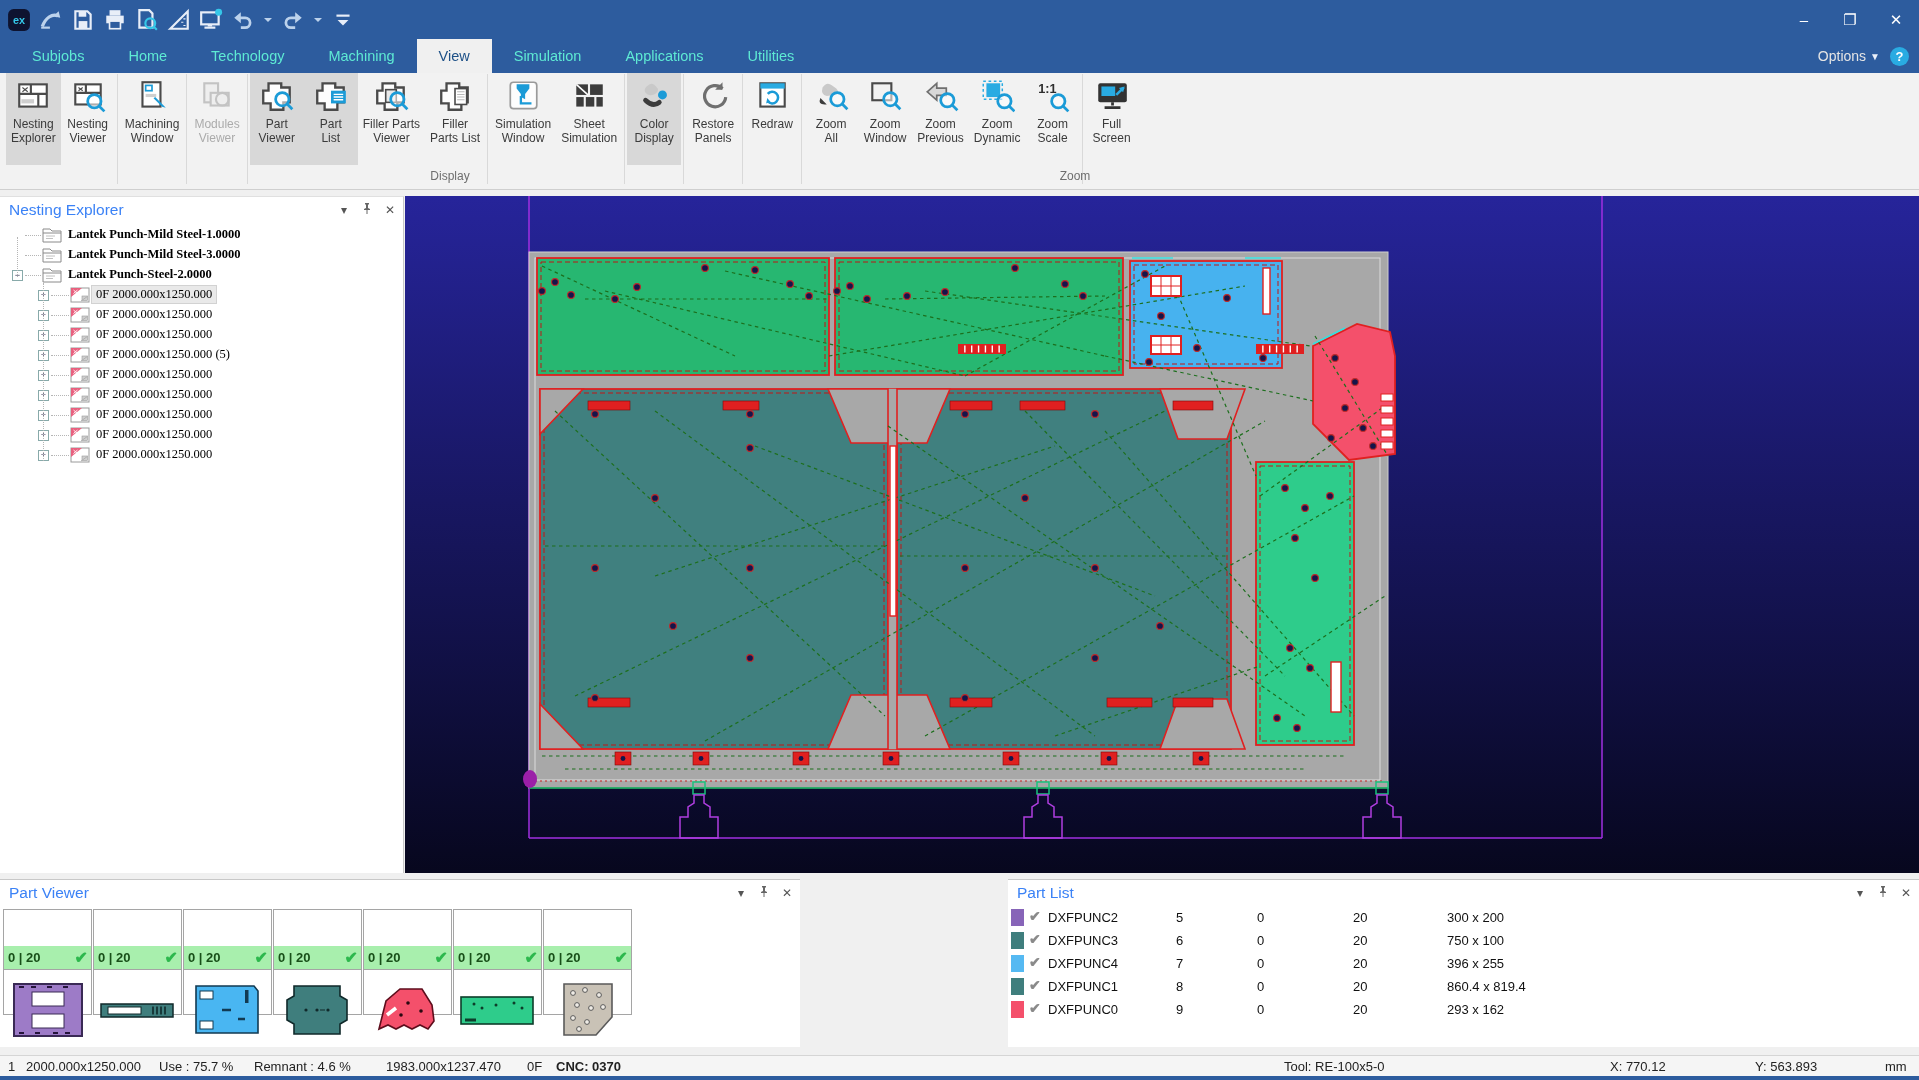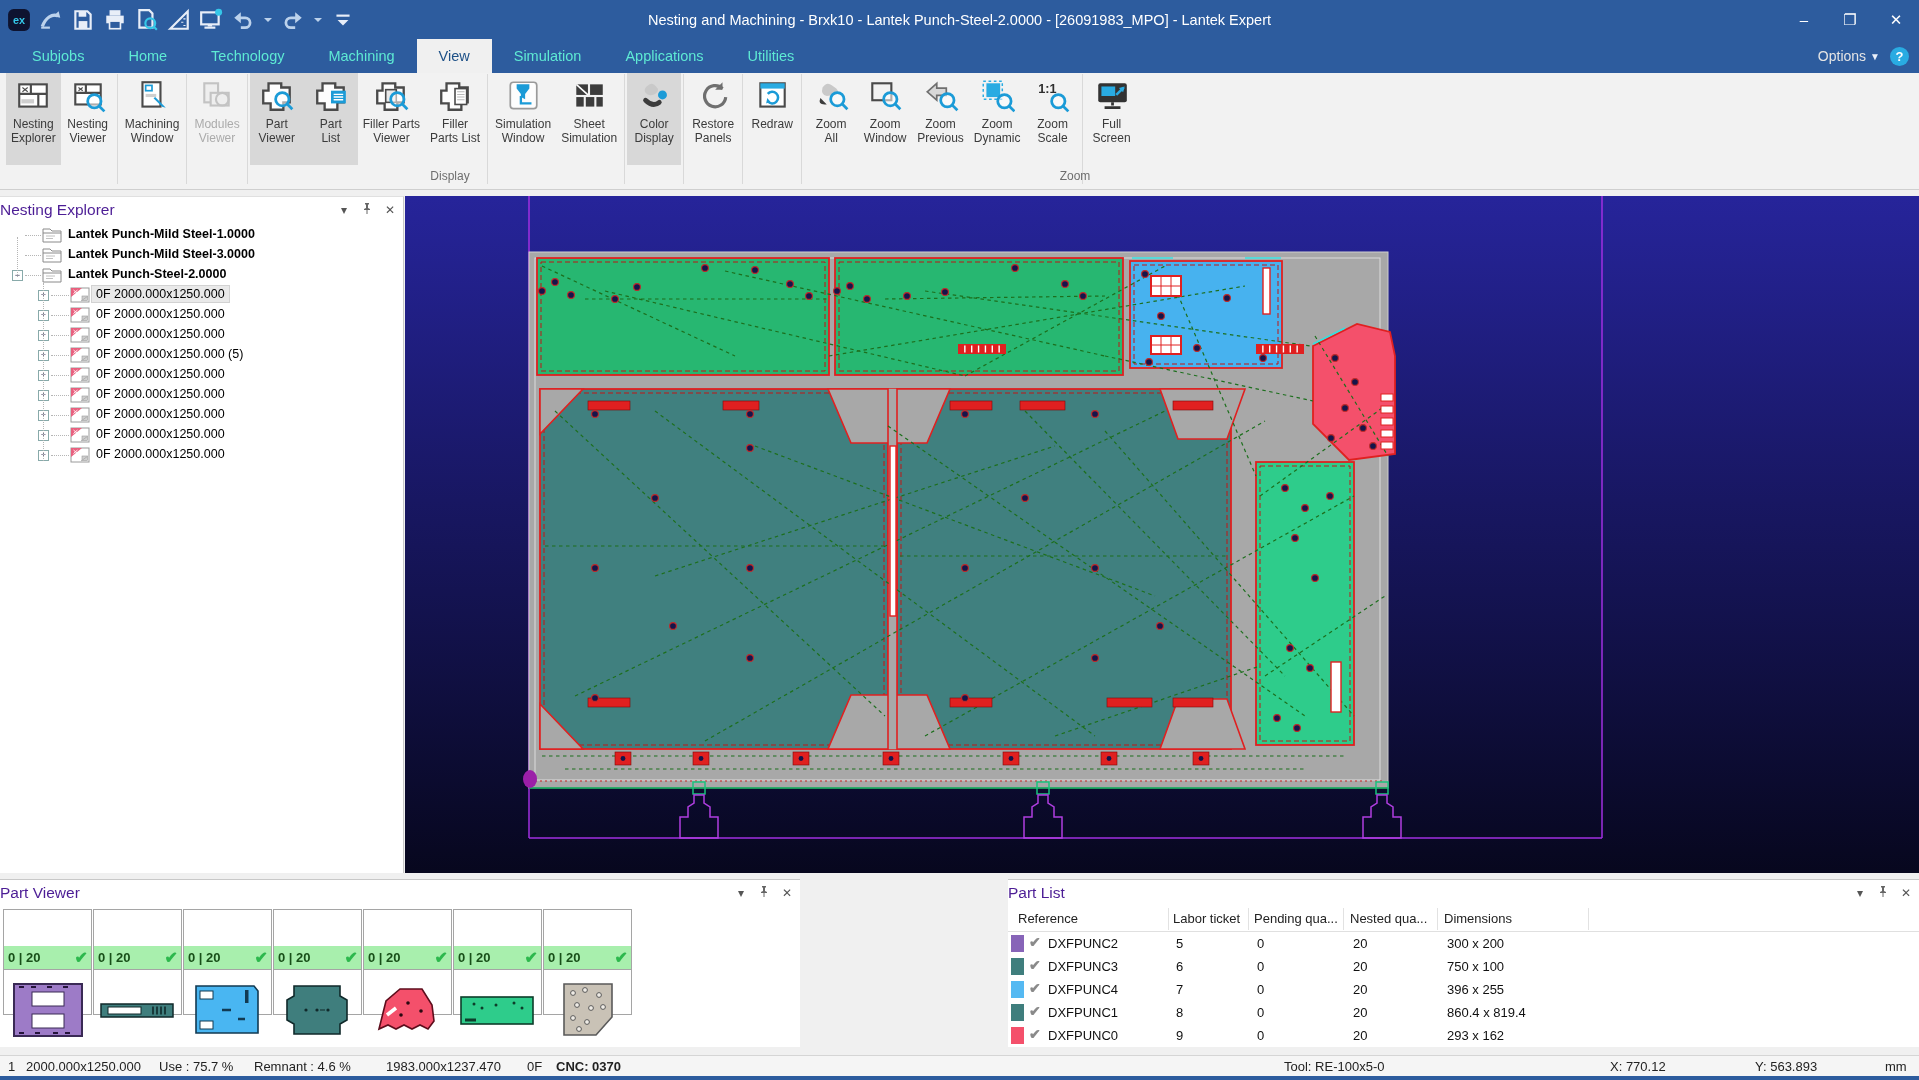--- a/index.html
+++ b/index.html
@@ -32,28 +32,28 @@
   .rbtn { display:flex; flex-direction:column; align-items:center; min-width:54px; padding:3px 5px 0 5px; }
   .rbtn.pressed { background:#d8d8d8; }
   .ricon { width:36px; height:36px; margin-top:2px; }
   .rlabel { font-size:12px; line-height:14px; color:#3b3b3b; text-align:center; margin-top:3px; white-space:nowrap; }
   .rbtn.disabled .rlabel { color:#ababab; }
   .rsep { width:1px; background:#d9d9d9; margin:1px 2px; height:110px; }
   .rgroup { position:absolute; top:96px; font-size:12px; color:#6e6e6e; text-align:center; }
 
   
   .panel-header { height:26px; display:flex; align-items:center; position:relative; background:#fff; }
-  .panel-title { color:#4c1d95; font-size:15.5px; padding-left:0; }
+  .panel-title { color:#3b82f6; font-size:15.5px; padding-left:9px; }
   .panel-tools { position:absolute; right:6px; top:0; height:26px; display:flex; align-items:center; gap:9px; color:#555; }
   .ptool { font-size:12px; width:14px; text-align:center; }
 
   #explorer { position:absolute; left:0; top:196px; width:404px; height:677px; background:#fff; border-right:1px solid #c8c8c8; border-top:1px solid #e0e0e0; }
   #tree { position:relative; margin-top:2px; font-size:12.5px; color:#000; }
   .trow { position:relative; height:20px; display:flex; align-items:center; }
-  .trow .lbl { padding:1px 4px; white-space:nowrap; }
+  .trow .lbl { padding:1px 4px; white-space:nowrap;font-family:Liberation Serif, serif; }
   .trow .lbl.sel { background:#e9e9e9; outline:1px solid #d2d2d2; }
   .trow.bold .lbl { font-weight:bold; }
   .ebox { position:absolute; width:11px; height:11px; border:1px solid #8aa; background:#fff; font-size:9px; line-height:9px; text-align:center; color:#335; }
   .guide { position:absolute; border-left:1px dotted #b5b5b5; width:0; }
   .stub { position:absolute; border-top:1px dotted #b5b5b5; height:0; }
 
   #canvas-wrap { position:absolute; left:405px; top:196px; width:1514px; height:677px; background:#0a0a28; }
 
   #part-viewer { position:absolute; left:0; top:879px; width:800px; height:168px; background:#fff; border-top:1px solid #c8c8c8; overflow:hidden; }
   #cards { display:flex; padding:3px 0 0 3px; }
@@ -158,21 +158,20 @@
             <path d="M1 9 l4 4 4 -4z" fill="#bcd2ec"></path>
           </svg>
         </span>
         <span class="qat-btn">
           <svg width="20" height="24" viewBox="0 0 18 22">
             <path d="M3 7 h12" stroke="#e8eef8" stroke-width="2"></path>
             <path d="M4 11 l5 5 5 -5z" fill="#e8eef8"></path>
           </svg>
         </span>
       </div>
-    <div id="win-title">Nesting and Machining - Brxk10 - Lantek Punch-Steel-2.0000 - [26091983_MPO] - Lantek Expert</div>
     <div id="win-controls">
         <div class="winbtn">–</div>
         <div class="winbtn">❐</div>
         <div class="winbtn">✕</div>
       </div>
   </div>
 
   <div id="menubar">
     <div id="tabs">
         <div class="tab">Subjobs</div>
@@ -888,32 +887,20 @@
       <span class="panel-title">Part List</span>
       <span class="panel-tools">
         <span class="ptool">▾</span>
         <span class="ptool"><svg width="12" height="13" viewBox="0 0 12 13">
               <path d="M4 1h4v1L7 3v3l2 1v1H3V7l2-1V3L4 2z" fill="#666"></path>
               <line x1="6" y1="8" x2="6" y2="12" stroke="#666"></line>
             </svg></span>
         <span class="ptool">✕</span>
       </span>
     </div>
-    <div id="pl-header">
-        <span class="pl-col" style="left: 10px;">Reference</span>
-        <span class="pl-col" style="left: 165px;">Labor ticket</span>
-        <span class="pl-col" style="left: 246px;">Pending qua...</span>
-        <span class="pl-col" style="left: 342px;">Nested qua...</span>
-        <span class="pl-col" style="left: 436px;">Dimensions</span>
-        <span class="pl-vline" style="left: 160px;"></span>
-        <span class="pl-vline" style="left: 240px;"></span>
-        <span class="pl-vline" style="left: 335px;"></span>
-        <span class="pl-vline" style="left: 429px;"></span>
-        <span class="pl-vline" style="left: 580px;"></span>
-      </div>
     <div id="pl-rows">
         <div class="pl-row">
           <span class="swatch" style="background: rgb(135, 100, 184);"></span>
           <span class="rowcheck">✔</span>
           <span class="cell" style="left: 40px;">DXFPUNC2</span>
           <span class="cell" style="left: 168px;">5</span>
           <span class="cell" style="left: 249px;">0</span>
           <span class="cell" style="left: 345px;">20</span>
           <span class="cell" style="left: 439px;">300 x 200</span>
         </div>

